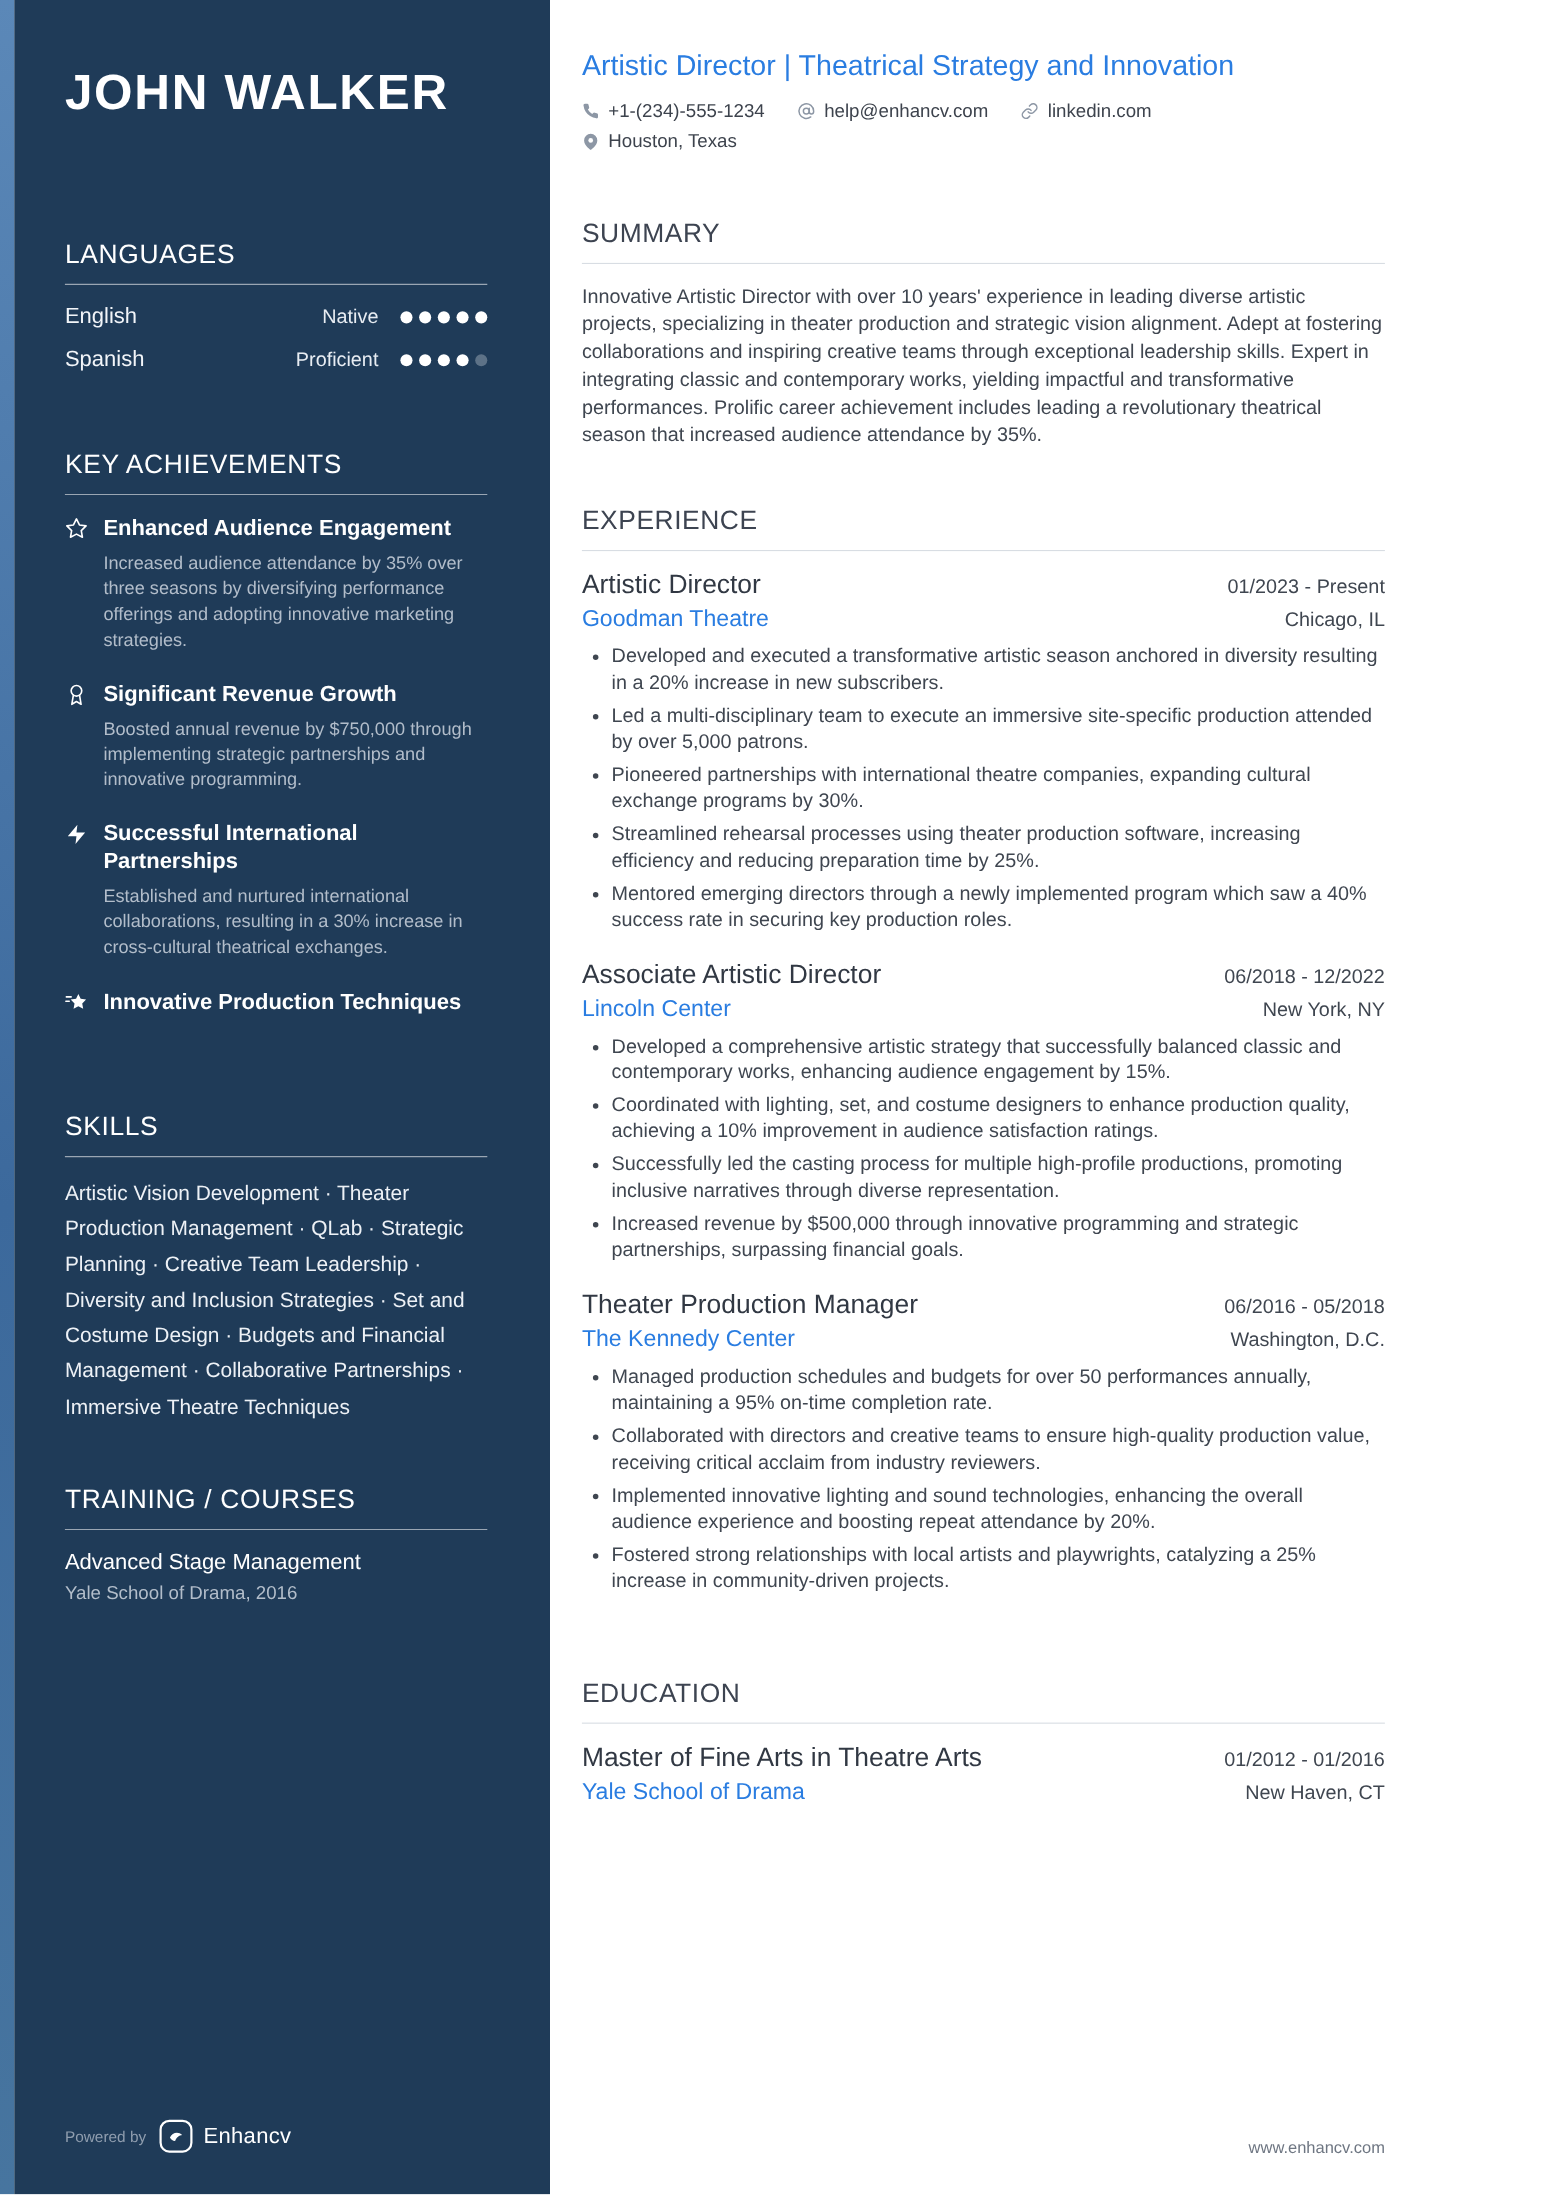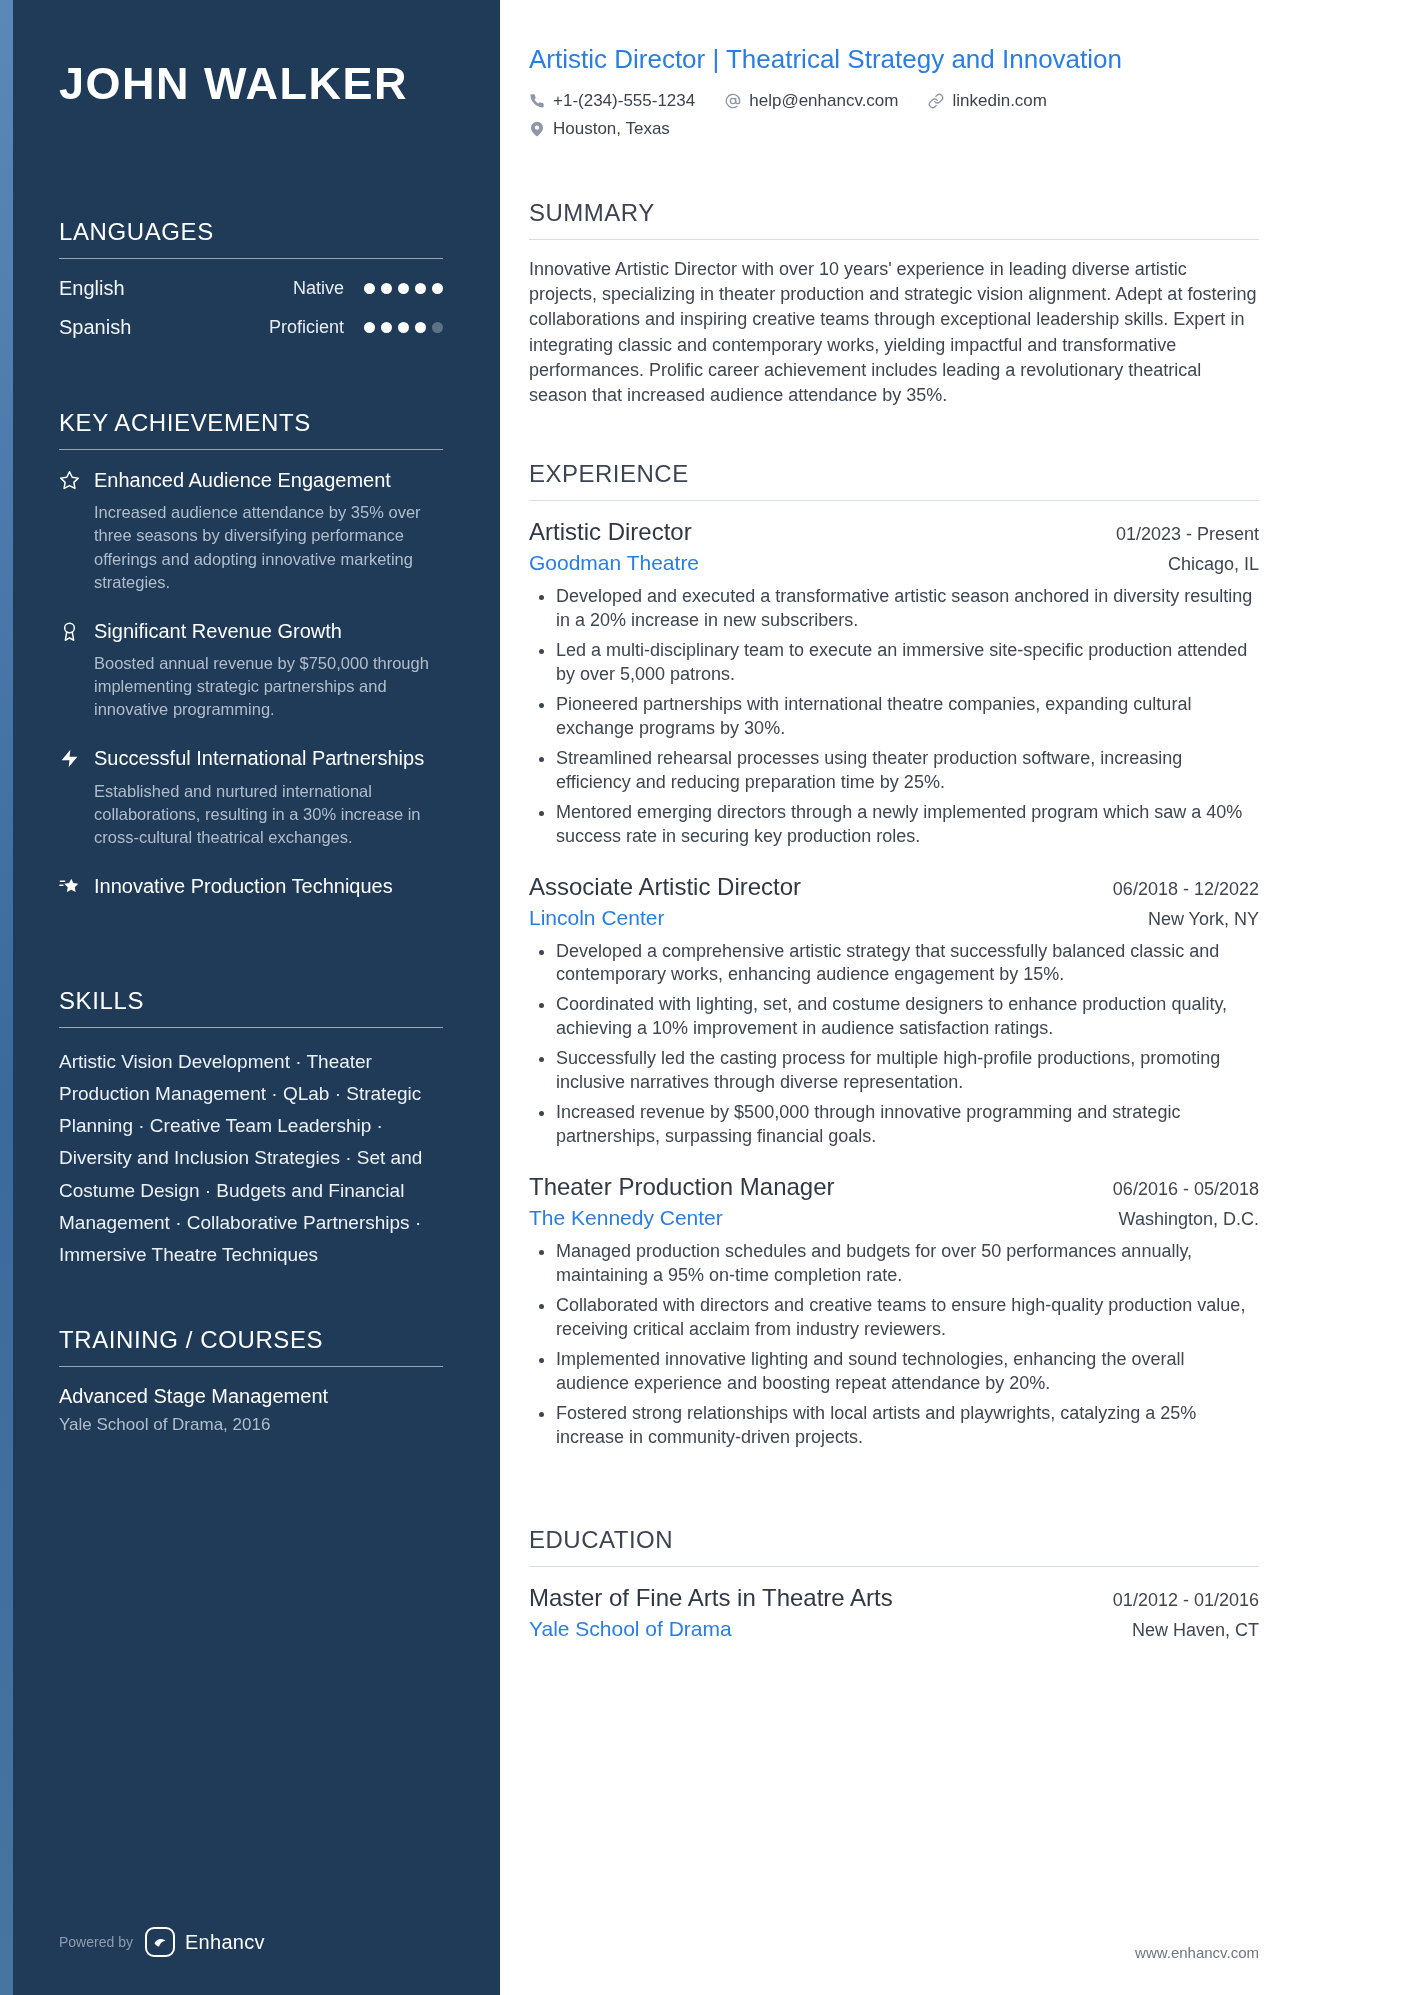--- a/index.html
+++ b/index.html
@@ -26,21 +26,21 @@
 
   .lang-row { display:flex; align-items:center; margin-bottom:16px; }
   .lang-name { flex:1; font-size:20px; color:#f2f5f9; }
   .lang-level { font-size:18px; color:#e8edf3; margin-right:20px; }
   .lang-dots { display:flex; gap:6px; align-items:center; }
   .dot { width:11px; height:11px; border-radius:50%; background:#ffffff; display:inline-block; }
   .dot.empty { background:#5d7287; }
 
   .ach { display:flex; gap:13px; margin-bottom:25px; }
   .ach-icon { width:22px; flex:none; padding-top:2px; color:#ffffff; }
-  .ach-title { font-size:20px; font-weight:400; line-height:1.22; color:#ffffff; margin-bottom:9px; }
+  .ach-title { font-size:20px; font-weight:700; line-height:1.22; color:#ffffff; margin-bottom:9px; }
   .ach-desc { font-size:16.5px; line-height:1.4; color:#b2bdca; }
 
   .skills-text { font-size:19px; line-height:1.7; color:#edf1f6; }
 
   .tr-item { margin-bottom:22px; }
   .tr-title { font-size:20px; color:#ffffff; margin-bottom:7px; }
   .tr-sub { font-size:17px; color:#b2bdca; }
 
   .s-footer { margin-top:auto; display:flex; align-items:center; gap:10px; padding-top:30px; }
   .powered { font-size:14px; color:#8f9dae; margin-right:2px; }

